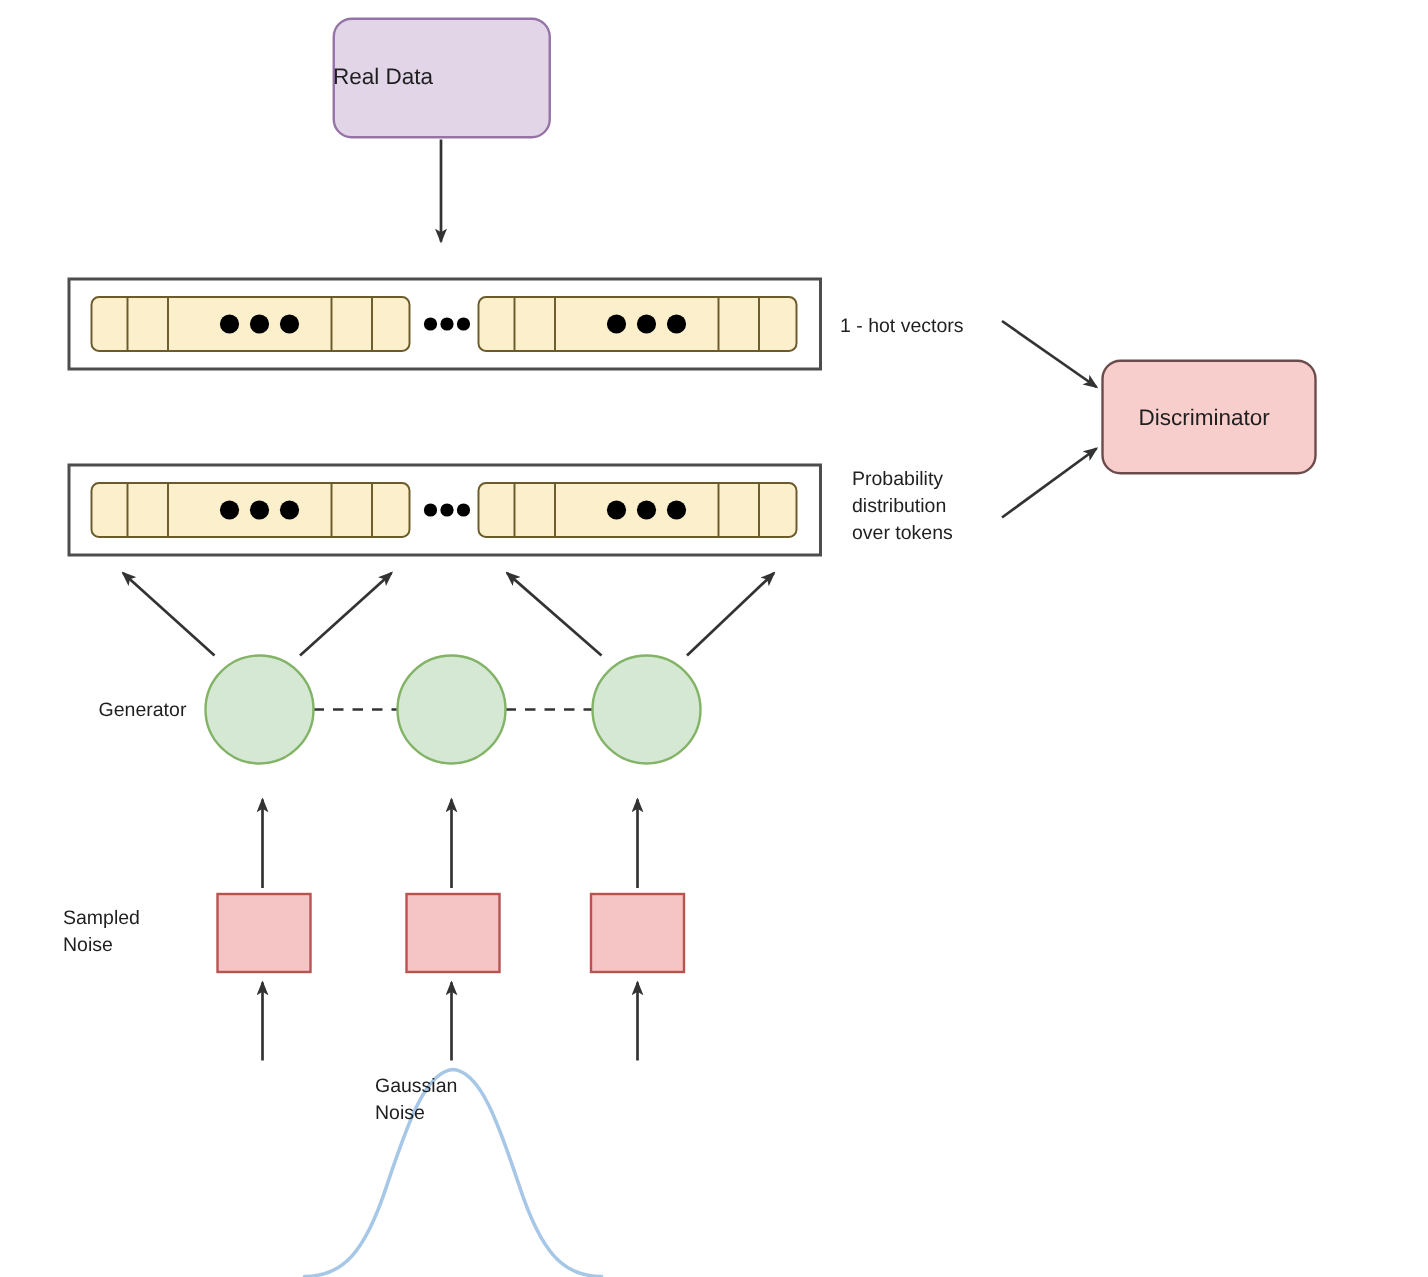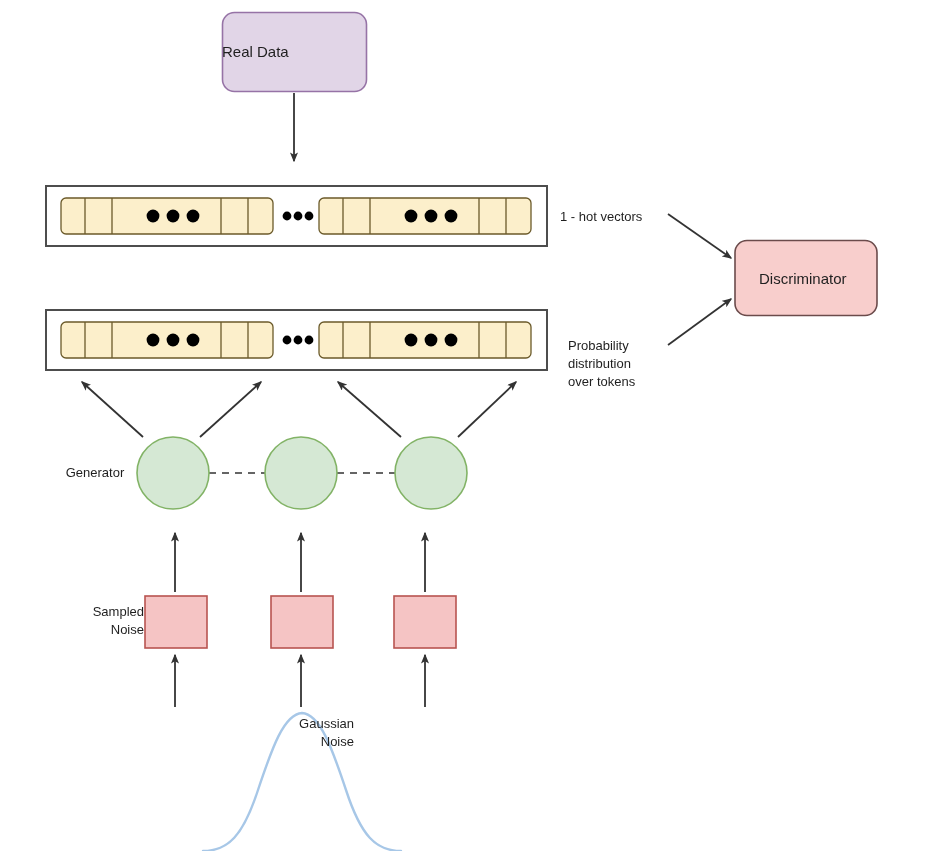--- a/index.html
+++ b/index.html
@@ -39,21 +39,21 @@
     white-space: pre-line;
     pointer-events: none;
   }
   .lbl {
     position: absolute;
     font-size: 13px;
     line-height: 18px;
     color: #1f1f1f;
     white-space: pre-line;
   }
-  .lbl-center { text-align: right; }
+  .lbl-center { text-align: left; }
   .lbl-left { text-align: left; }
 </style>
 </head>
 <body>
 
 <div id="diagram-root">
 
   <svg class="layer" viewBox="0 0 952 851">
     <defs>
       <marker id="arrowhead" markerWidth="10" markerHeight="8" refX="8.6" refY="4" orient="auto" markerUnits="userSpaceOnUse">
@@ -140,21 +140,21 @@
 
     <path d="M 203 851 C 228 851, 243 836, 258 790 C 272 748, 284 714, 302 713 C 320 714, 332 748, 346 790 C 361 836, 376 851, 401 851" fill="none" stroke="#a7c7e7" stroke-width="2.4" stroke-linecap="round"></path>
   </svg>
 
   <div class="node-text" style="left:222px; top:42px; width:145px;">Real Data</div>
 
   <div class="node-text" style="left:735px; top:269px; width:142px;margin-left:24px;">Discriminator</div>
 
   <div class="lbl lbl-left" style="left:560px; top:208px; width:160px;">1 - hot vectors</div>
 
-  <div class="lbl lbl-left" style="left:568px; top:310px; width:120px;margin-top:27px;">Probability
+  <div class="lbl lbl-left" style="left:568px; top:310px; width:120px;">Probability
 distribution
 over tokens</div>
 
   <div class="lbl lbl-left" style="left:45px; top:464px; width:100px;text-align:center;">Generator</div>
 
   <div class="lbl lbl-center" style="left:42px; top:603px; width:102px;">Sampled
 Noise</div>
 
   <div class="lbl lbl-center" style="left:250px; top:715px; width:104px;">Gaussian
 Noise</div>

